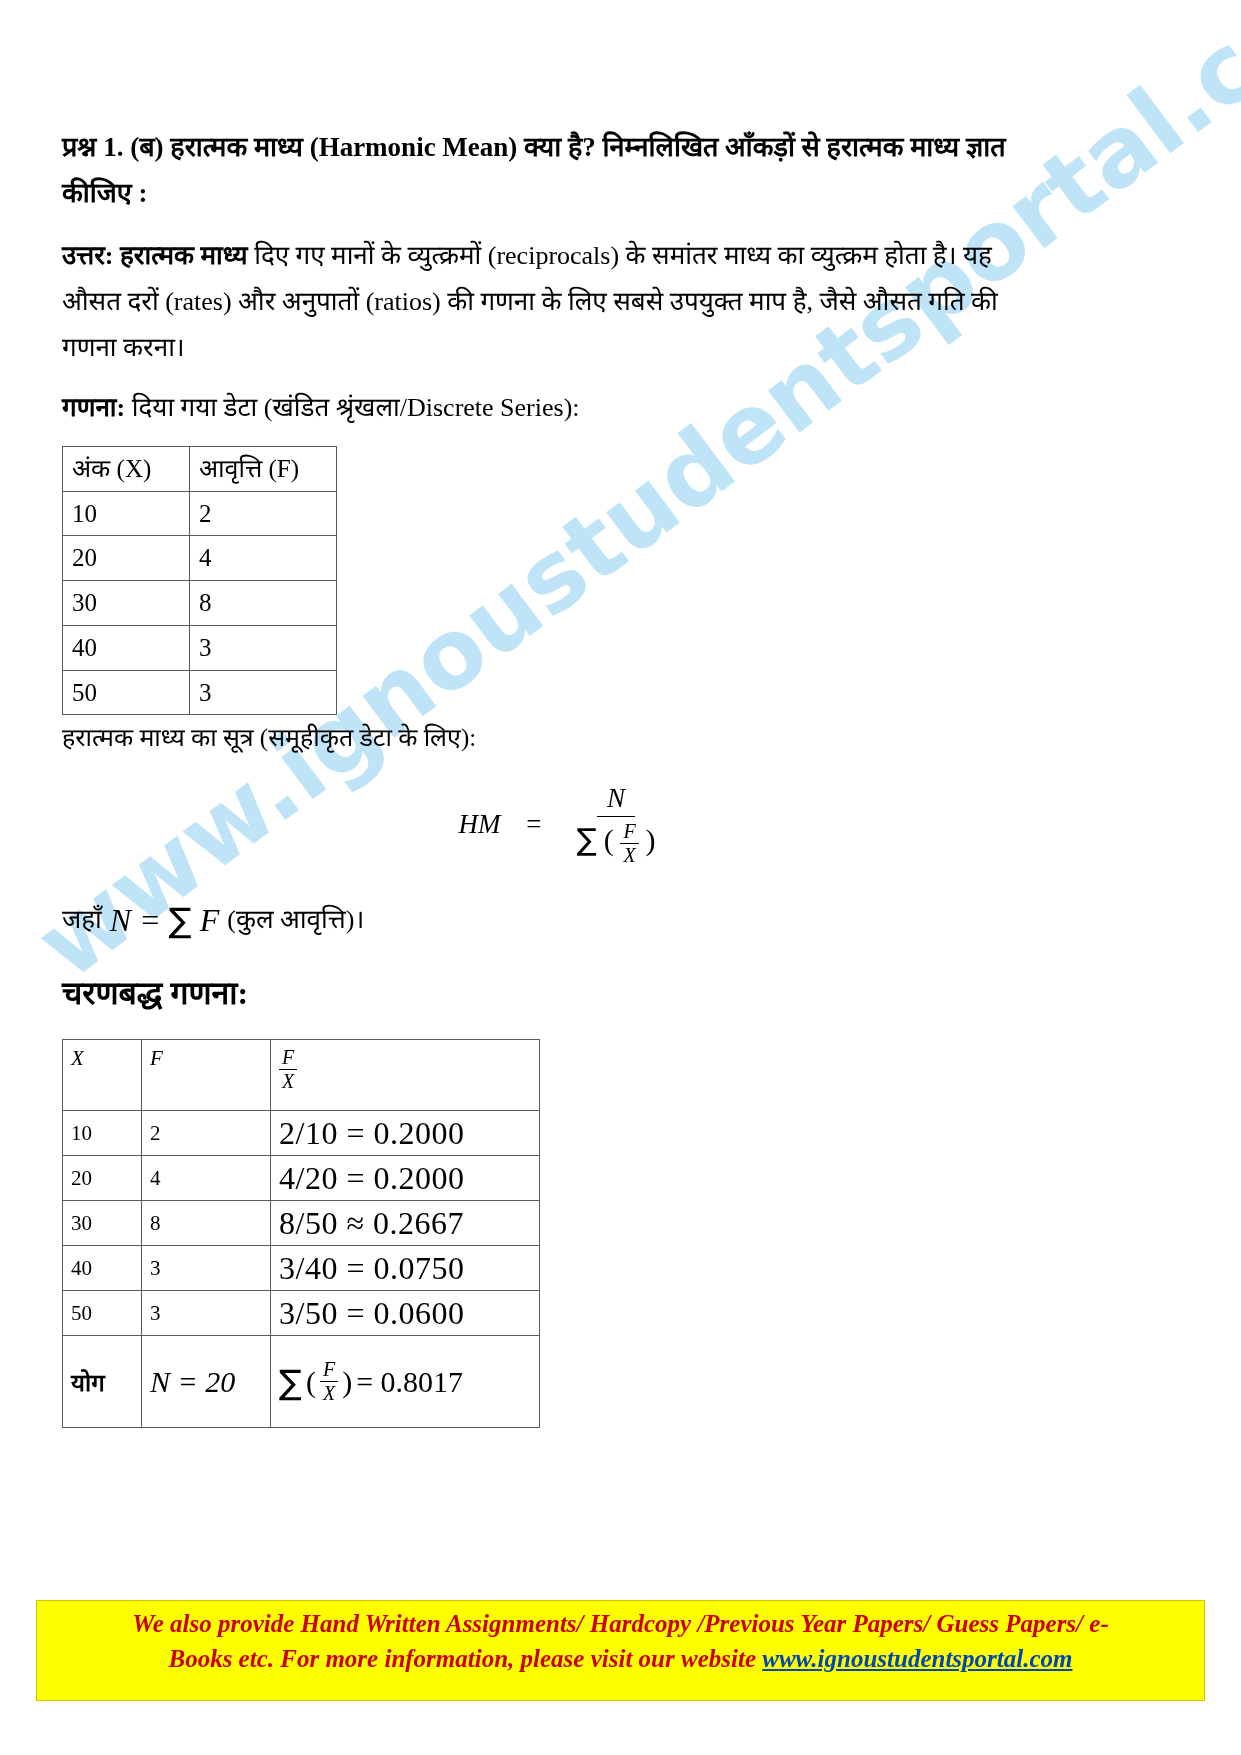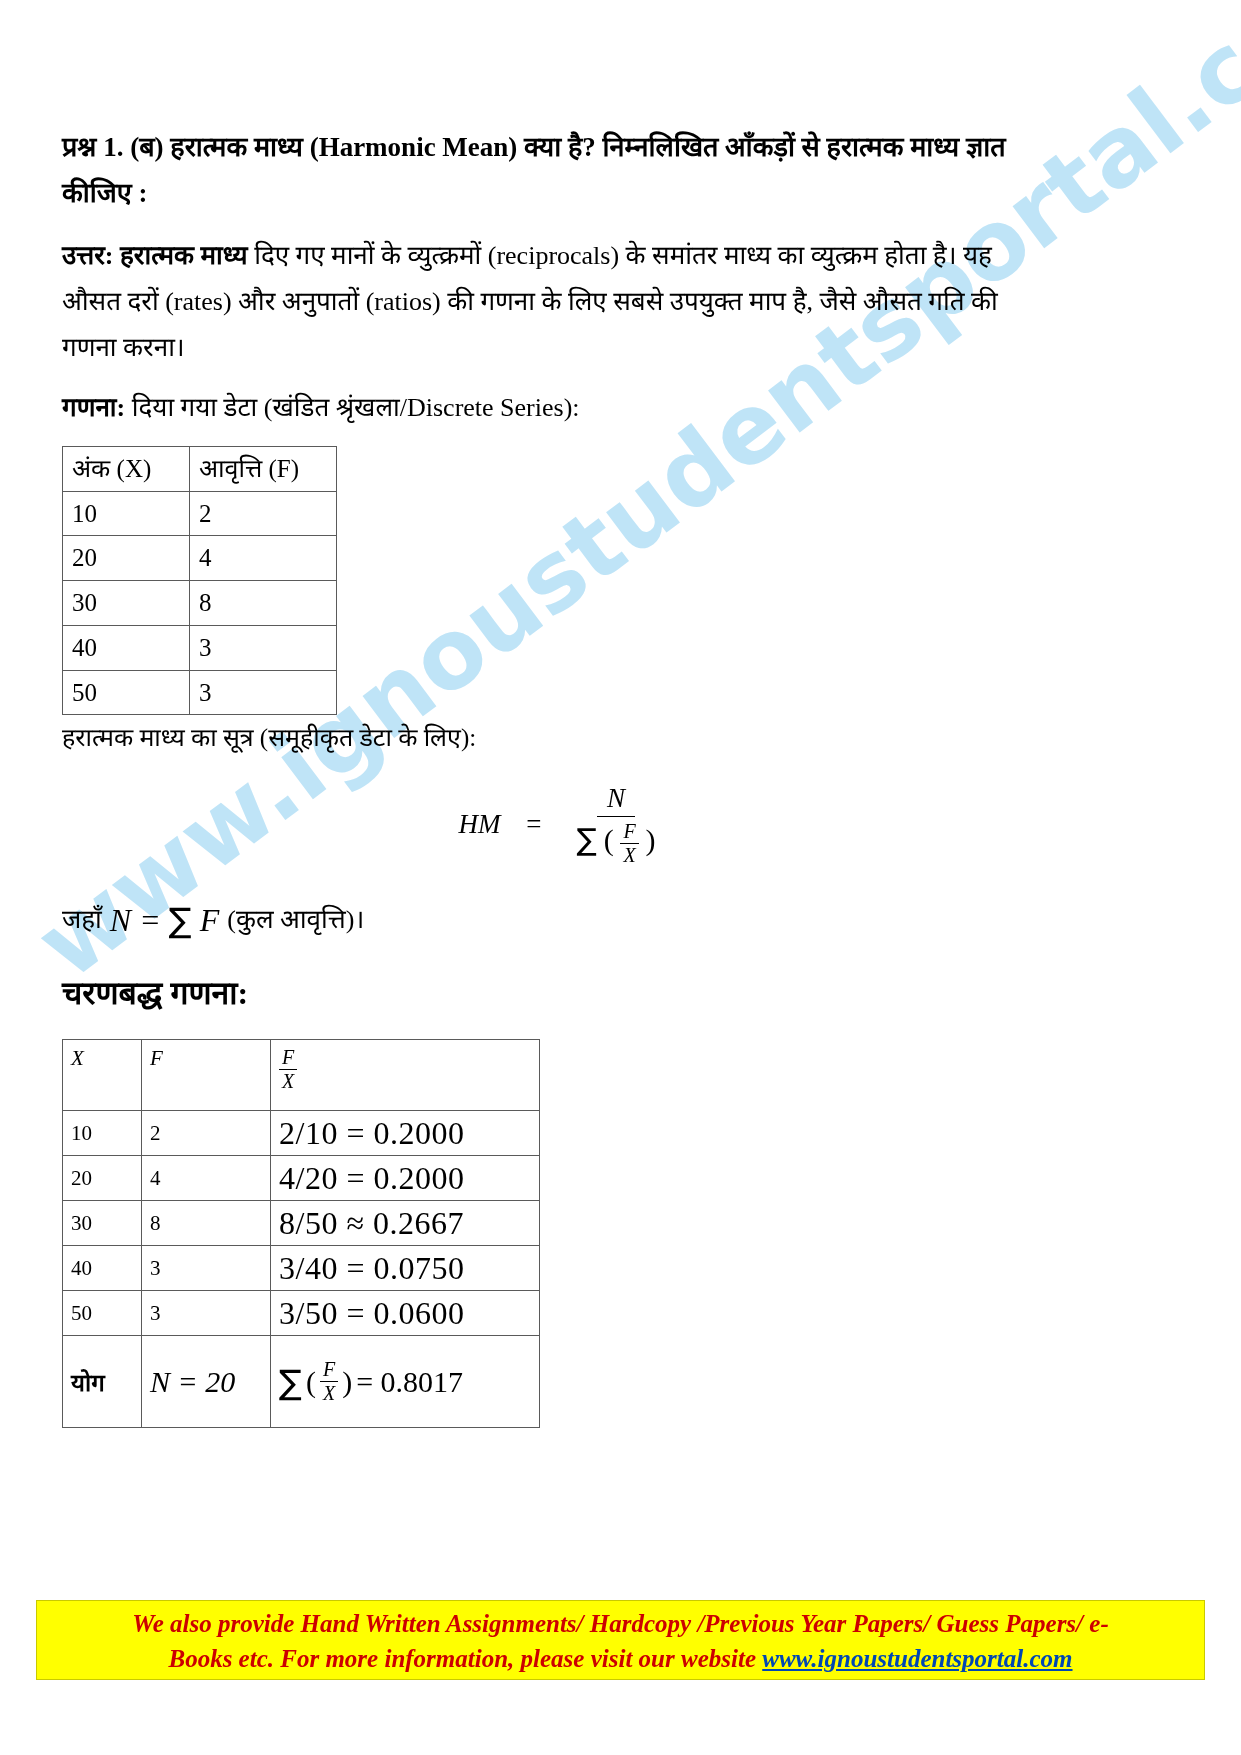--- a/index.html
+++ b/index.html
@@ -217,21 +217,21 @@
   .sumcell .sig { font-size: 34px; font-family: "DejaVu Sans", sans-serif; }
 
   
   #footer-banner {
     position: absolute;
     left: 36px;
     top: 1600px;
     width: 1169px;
     background: #ffff00;
     border: 1px solid #c9c900;
-    padding: 6px 4px 3px 4px;
+    padding: 6px 4px 24px 4px;
     box-sizing: border-box;
     text-align: center;
     z-index: 20;
   }
   #footer-banner .l1 {
     color: #cc0000;
     font-style: italic;
     font-weight: 700;
     font-size: 25px;
     line-height: 1.38;

